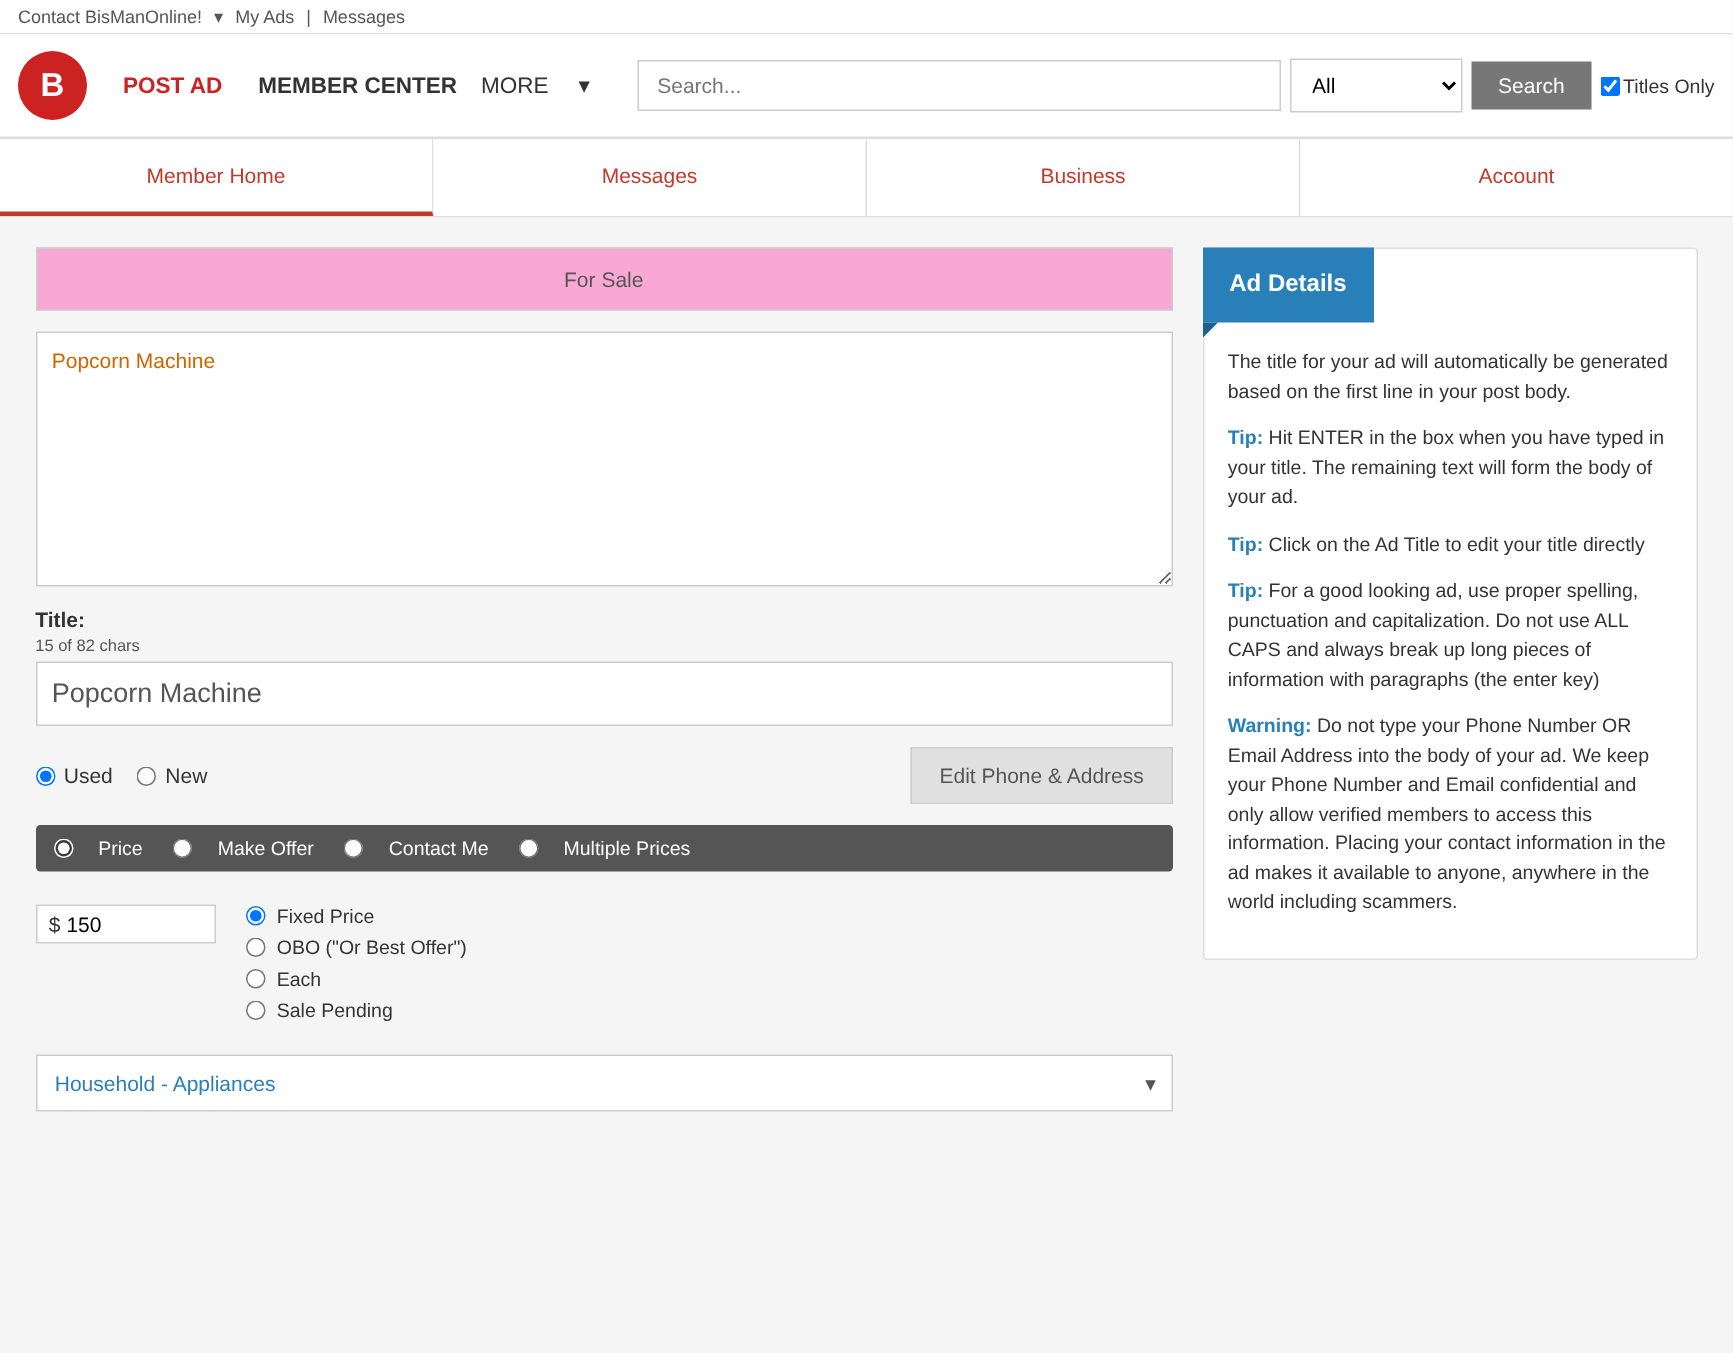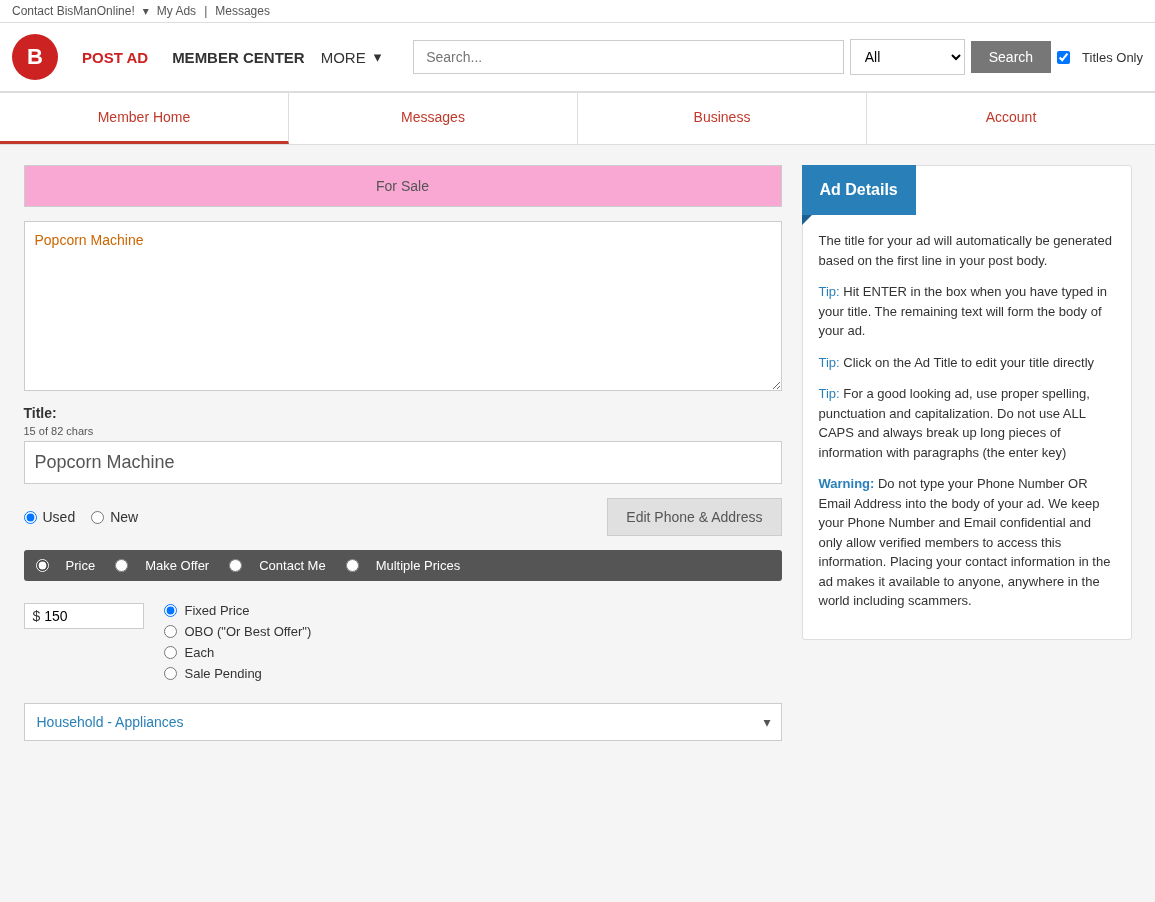--- a/index.html
+++ b/index.html
@@ -59,21 +59,21 @@
       white-space: nowrap;
     }
     .more-btn {
       color: #333;
       font-size: 15px;
       background: none;
       border: none;
       cursor: pointer;
       display: flex;
       align-items: center;
-      gap: 8px;
+      gap: 20px;
       white-space: nowrap;
     }
     .search-area {
       display: flex;
       align-items: center;
       flex: 1;
       gap: 6px;
       margin-left: 16px;
     }
     .search-input {
@@ -96,21 +96,21 @@
       color: #fff;
       border: none;
       padding: 8px 18px;
       font-size: 14px;
       cursor: pointer;
       white-space: nowrap;
     }
     .titles-only-wrap {
       display: flex;
       align-items: center;
-      gap: 12px;
+      gap: 2px;
       white-space: nowrap;
       font-size: 13px;
     }
 
     
     .nav-tabs {
       background: #fff;
       display: flex;
       border-bottom: 1px solid #ddd;
     }
@@ -320,21 +320,21 @@
       border-top: 10px solid #1a6090;
       border-right: 10px solid transparent;
     }
     .ad-details-body {
       padding: 16px;
       font-size: 13px;
       line-height: 1.5;
       color: #333;
     }
     .ad-details-body p { margin-bottom: 12px; }
-    .ad-details-body .tip-label { font-weight: normal; }
+    .ad-details-body .tip-label { font-weight: bold; }
     .ad-details-body .warning-label { font-weight: bold; }
     .ad-details-body .blue-text { color: #2980b9; }
 
     input[type="radio"] { cursor: pointer; }
     input[type="checkbox"] { cursor: pointer; }
   </style>
 </head>
 <body>
 
 <div class="top-bar">

